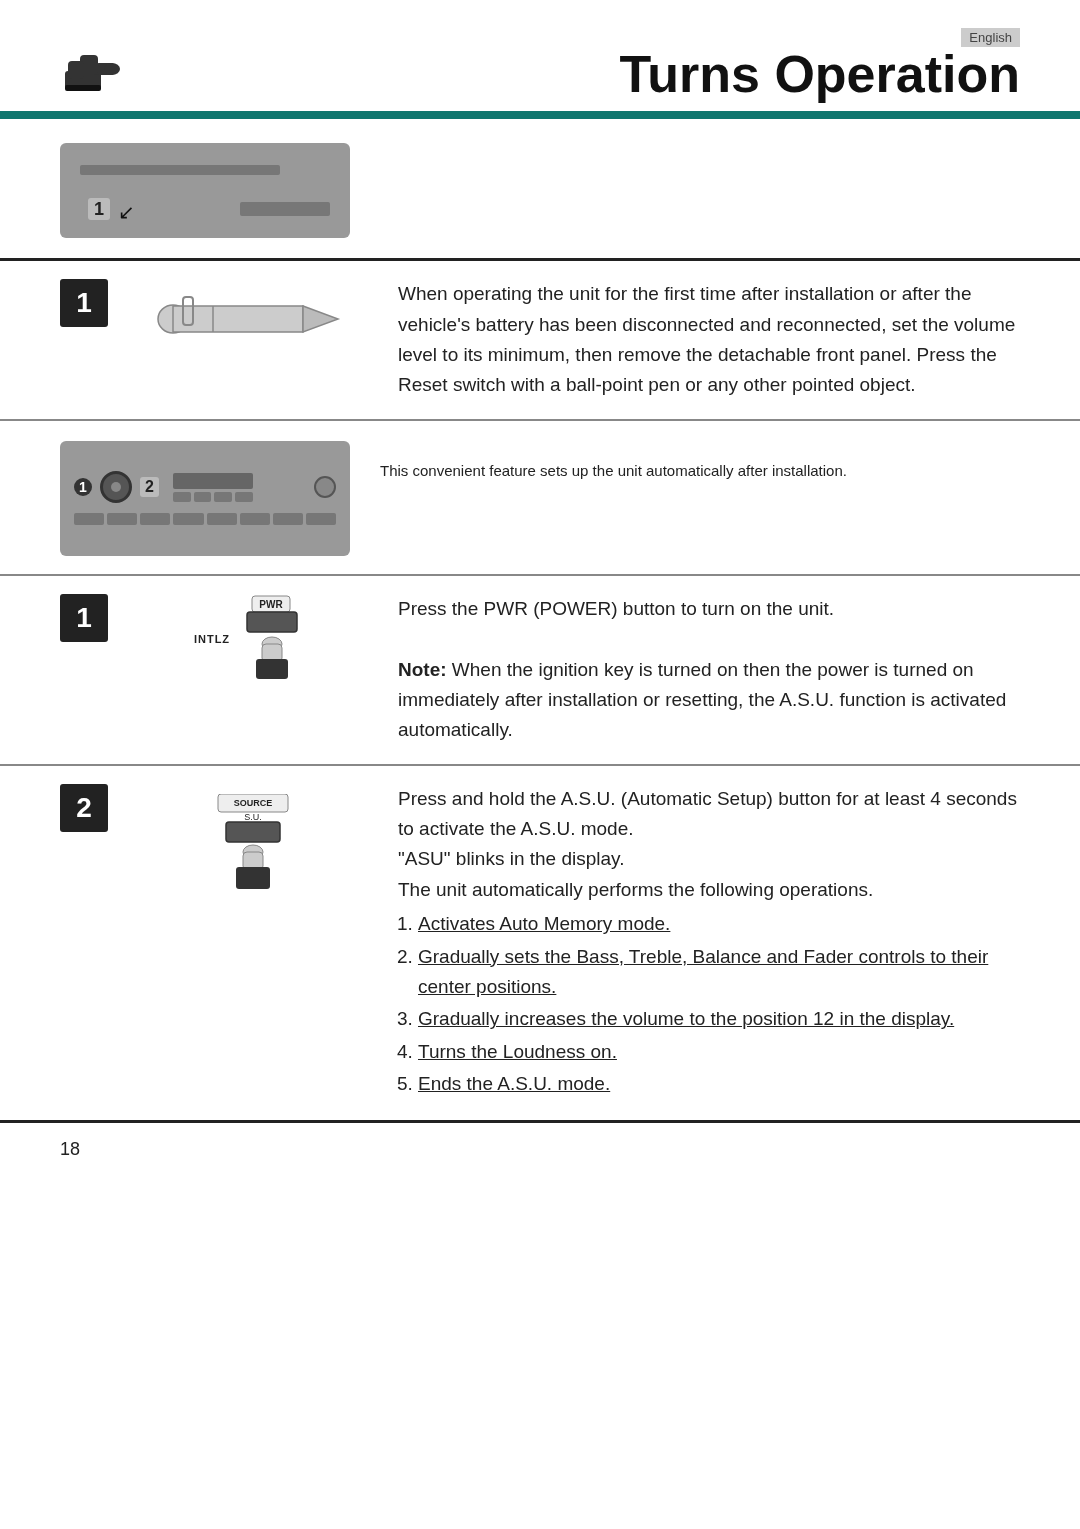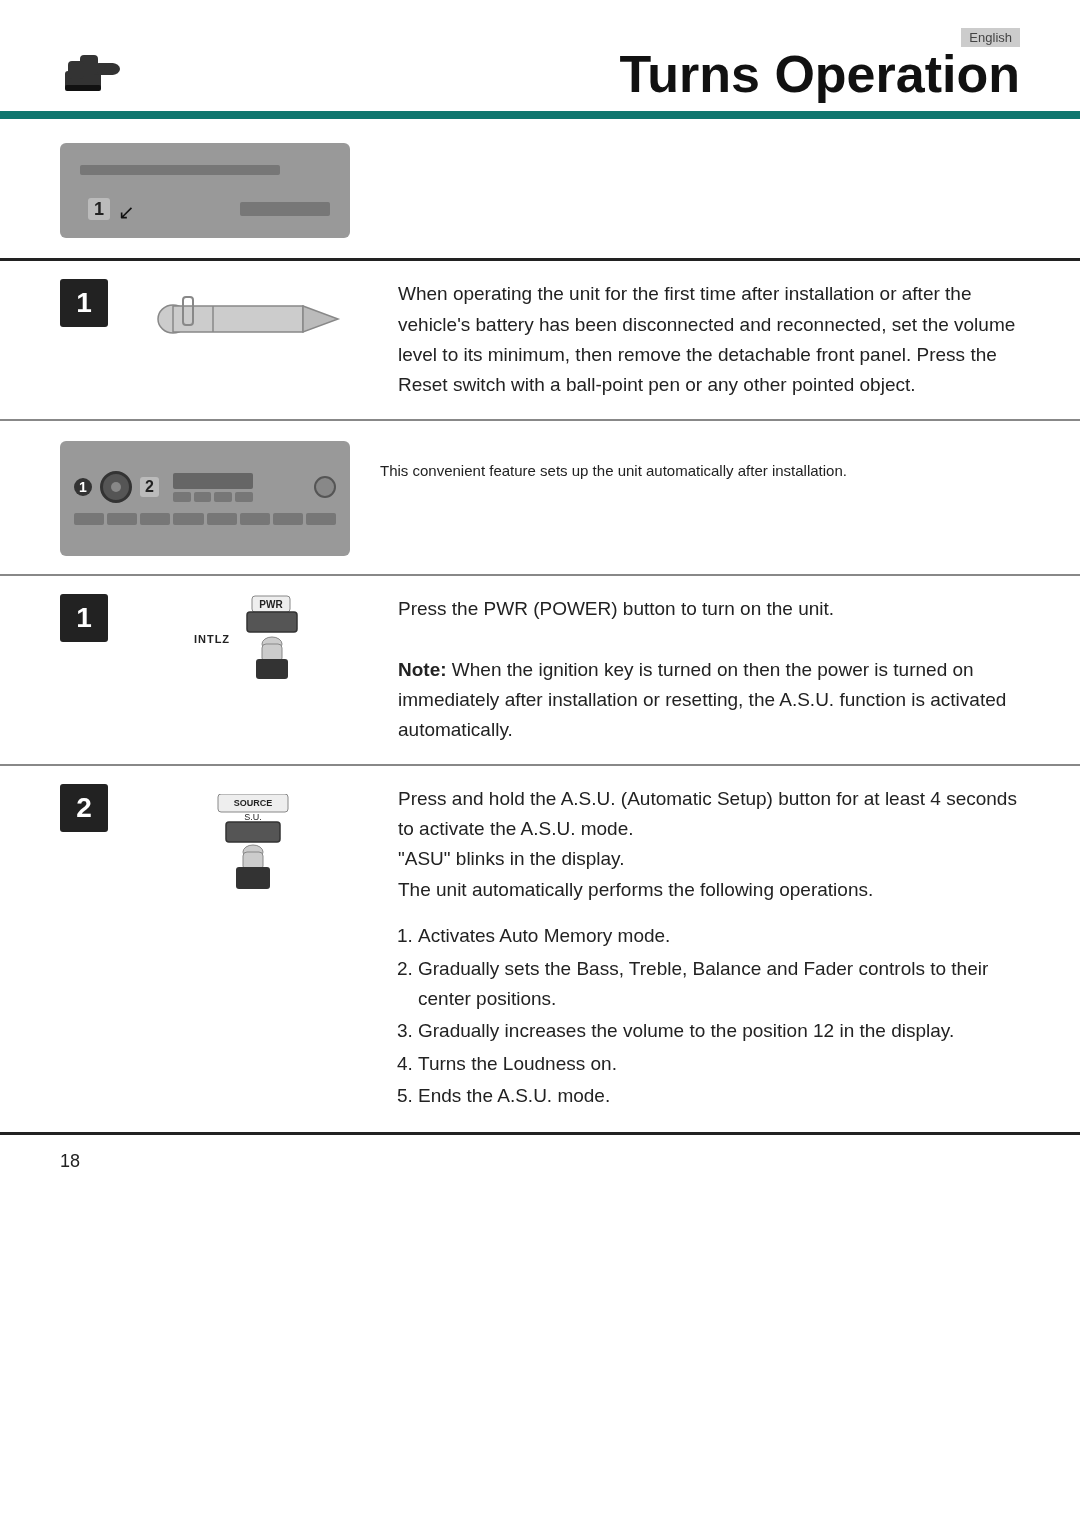--- a/index.html
+++ b/index.html
@@ -255,21 +255,22 @@
     .source-illustration {
       display: flex;
       flex-direction: column;
       align-items: center;
       gap: 2px;
     }
 
     
     .step-text ol {
       margin-left: 20px;
-      margin-top: 16px;
+      margin-top: 4px;
+      text-decoration: underline;
     }
     .step-text ol li {
       margin-bottom: 2px;
     }
 
     
     .page-number {
       padding: 16px 60px;
       font-size: 18px;
       font-weight: normal;

